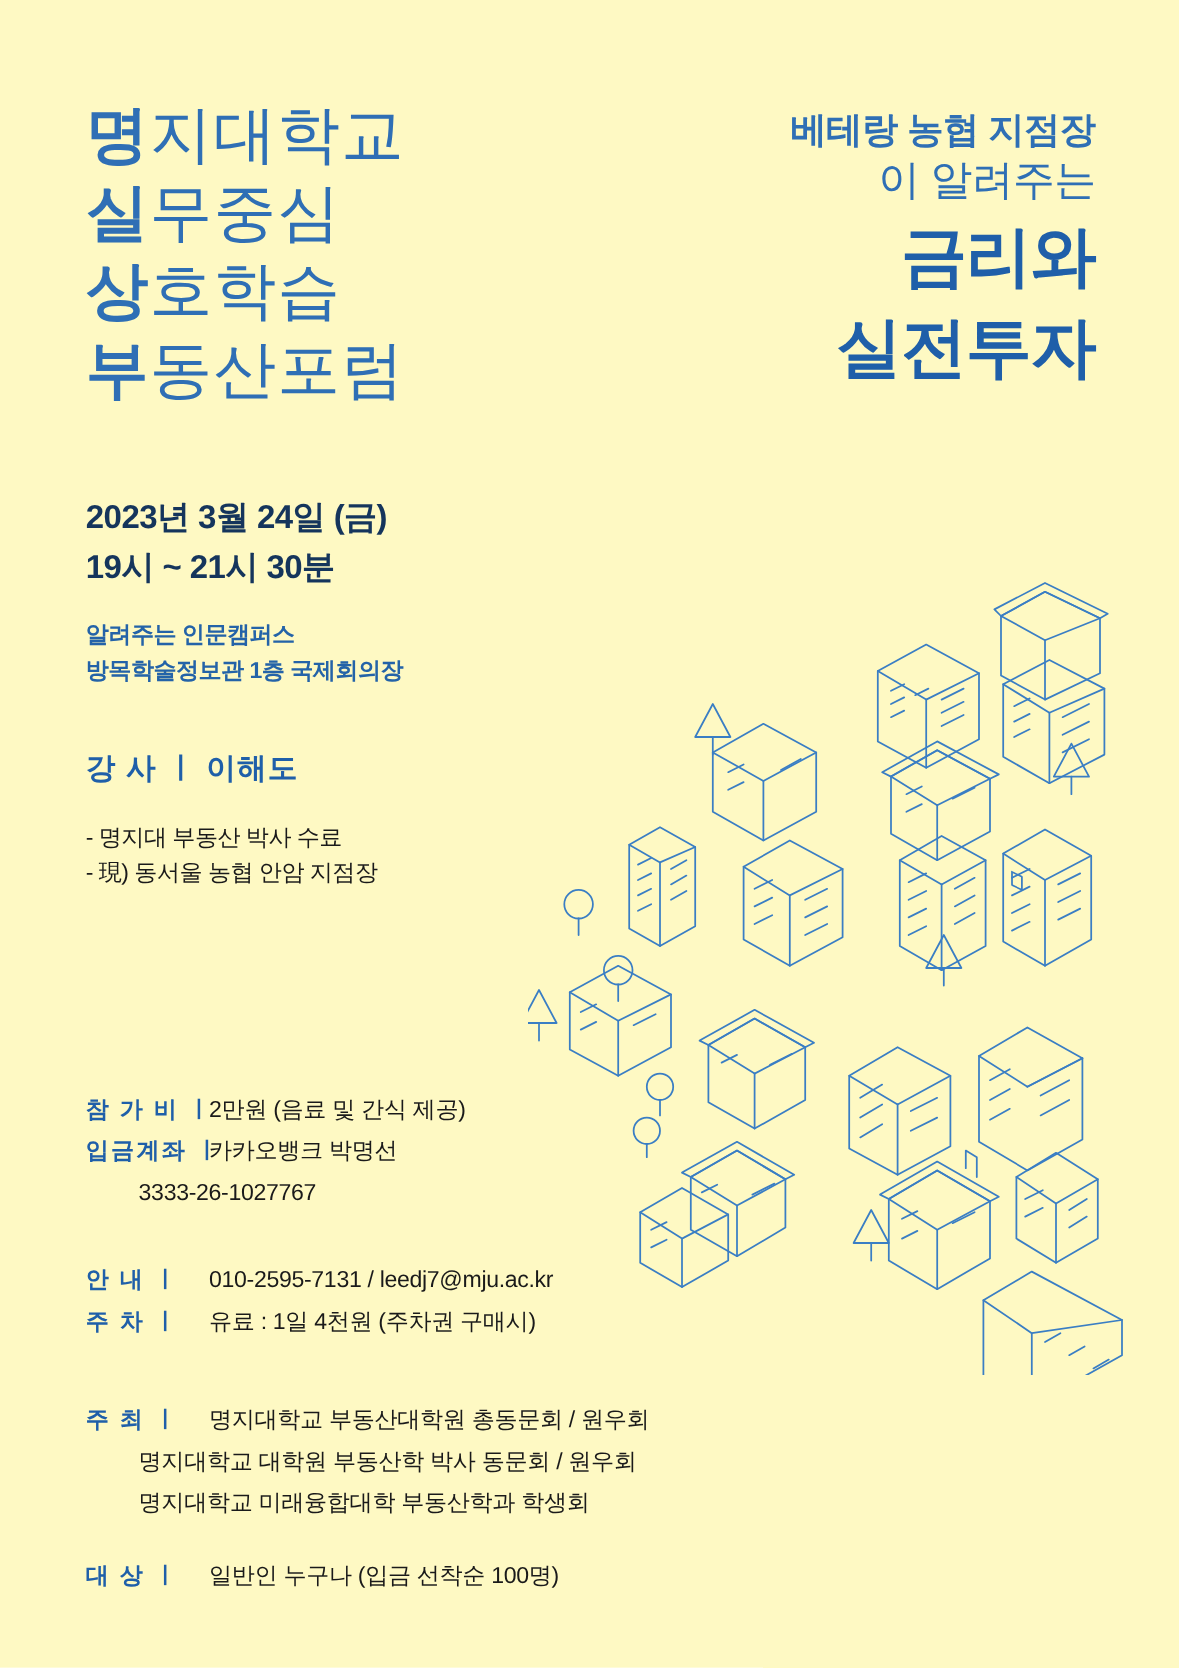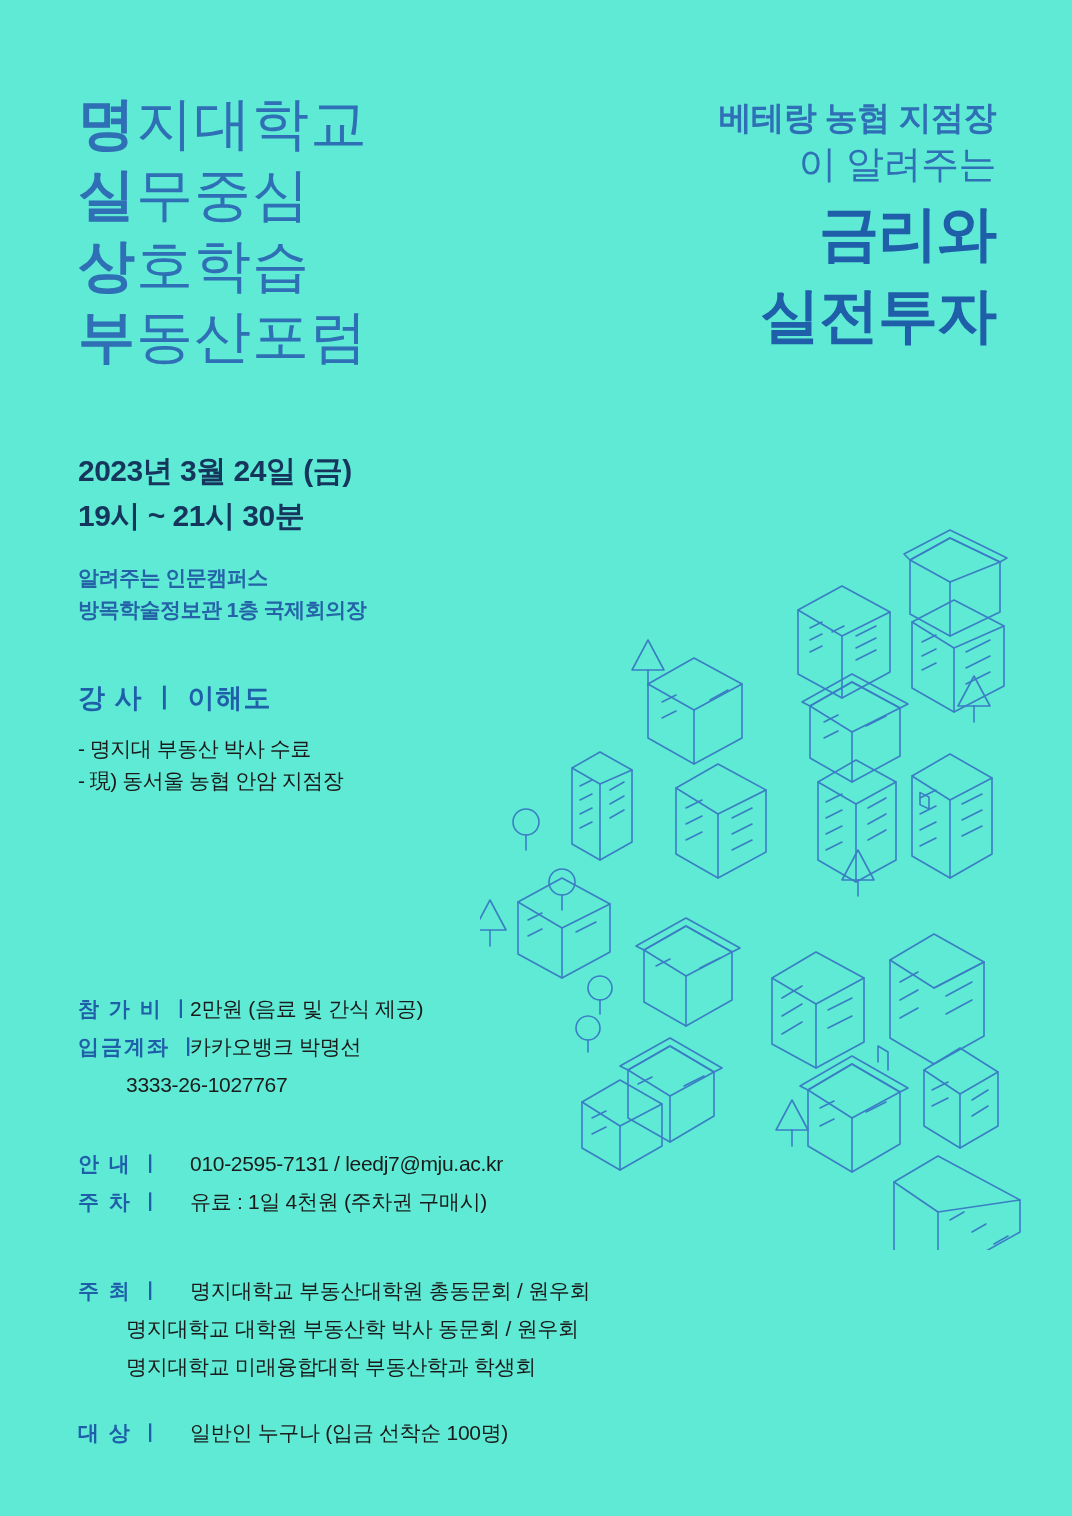--- a/index.html
+++ b/index.html
@@ -12,21 +12,21 @@
     height: 1516px;
     position: relative;
     font-family: "Liberation Sans", sans-serif;
     color: #1a1a1a;
     overflow: hidden;
   }
 
   .poster {
     position: absolute;
     inset: 0;
-    background: #5eead4;
+    background: #fef9c3;
   }
 
   
   .title-block {
     position: absolute;
     left: 78px;
     top: 88px;
     width: 520px;
   }
   .title-line {
@@ -109,21 +109,21 @@
     position: absolute;
     left: 78px;
     top: 680px;
     width: 520px;
   }
   .speaker-head {
     font-size: 27px;
     font-weight: bold;
     color: #1f5fa9;
     letter-spacing: 1px;
-    margin-bottom: 17px;
+    margin-bottom: 30px;
   }
   .speaker-line {
     font-size: 21px;
     color: #1a1a1a;
     line-height: 32px;
     letter-spacing: -0.5px;
   }
 
   
   .info-group {

